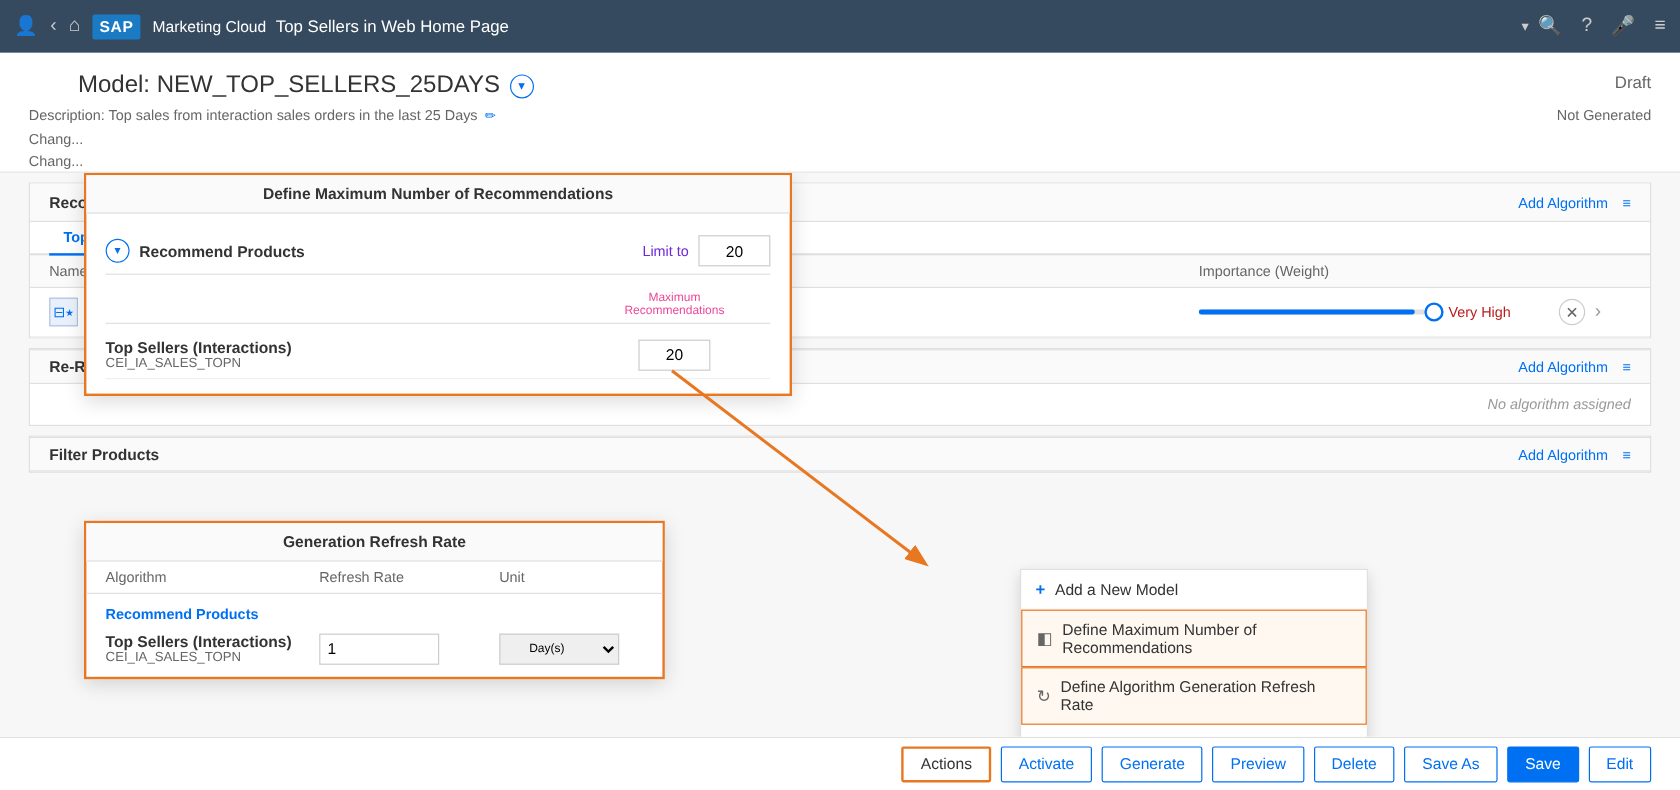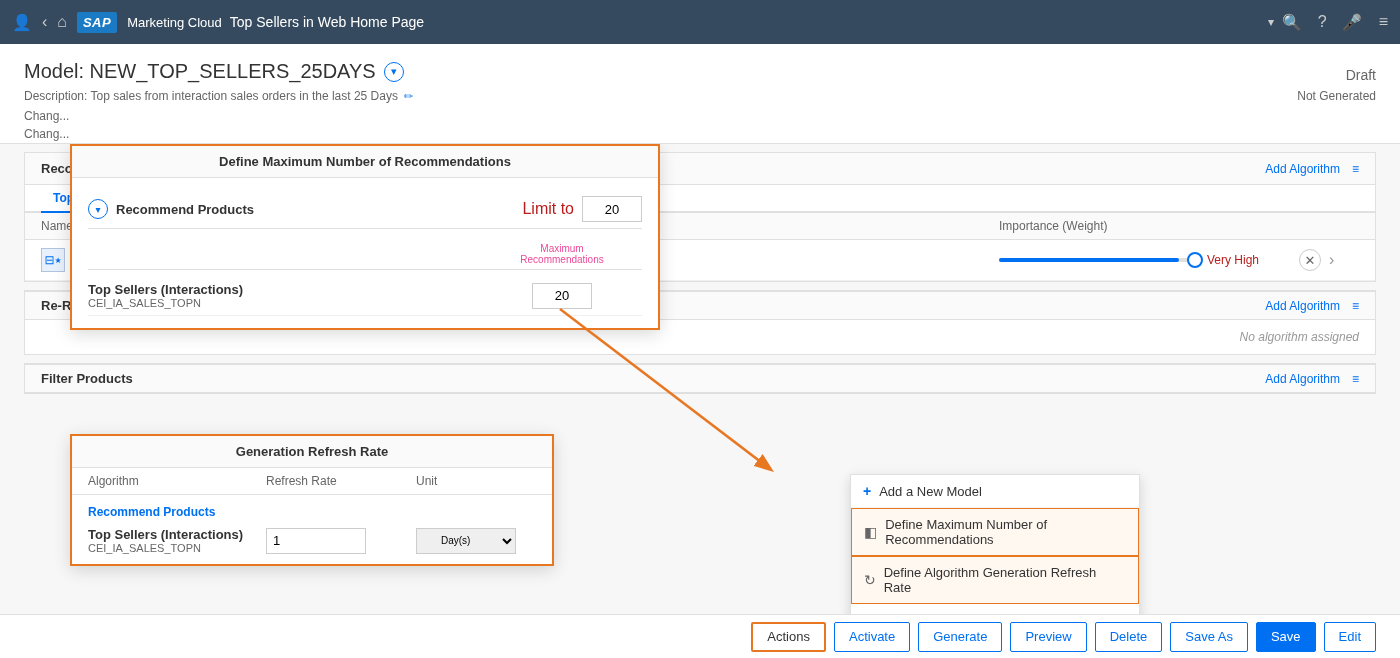--- a/index.html
+++ b/index.html
@@ -19,36 +19,36 @@
     .topbar-center { flex: 1; display: flex; justify-content: space-between; align-items: center; gap: 6px; font-size: 14px; color: #fff; }
     .topbar-right { display: flex; align-items: center; gap: 16px; }
     .sap-logo {
       background: #1a7bc4;
       border-radius: 2px;
       padding: 3px 6px;
       font-weight: bold;
       font-size: 13px;
       color: white;
       letter-spacing: 0.5px;
-      font-style: italic;
     }
     .topbar-icon { font-size: 16px; color: #ccc; cursor: pointer; }
     .chevron-down-icon { font-size: 12px; }
 
     
     .page-header {
       background: #fff;
       padding: 16px 24px 0 24px;
       border-bottom: 1px solid #e0e0e0;
     }
     .page-title-row {
       display: flex;
-      align-items: flex-end;
+      align-items: flex-start;
       justify-content: space-between;
       margin-bottom: 6px;
+      margin-left: 41px;
     }
     .page-title {
       font-size: 20px;
       font-weight: 400;
       color: #333;
       display: flex;
       align-items: center;
       gap: 8px;
     }
     .status-draft {
@@ -252,21 +252,21 @@
       margin-bottom: 10px;
     }
     .panel-section-title { font-size: 13px; font-weight: 600; }
     .limit-to-row {
       display: flex;
       align-items: center;
       justify-content: flex-end;
       gap: 8px;
       margin-bottom: 10px;
     }
-    .limit-to-label { font-size: 16px; color: #b91c1c; }
+    .limit-to-label { font-size: 12px; color: #6d28d9; }
     .limit-input {
       width: 60px;
       height: 26px;
       border: 1px solid #ccc;
       padding: 0 6px;
       font-size: 13px;
       text-align: center;
     }
     .panel-table-header {
       display: grid;

